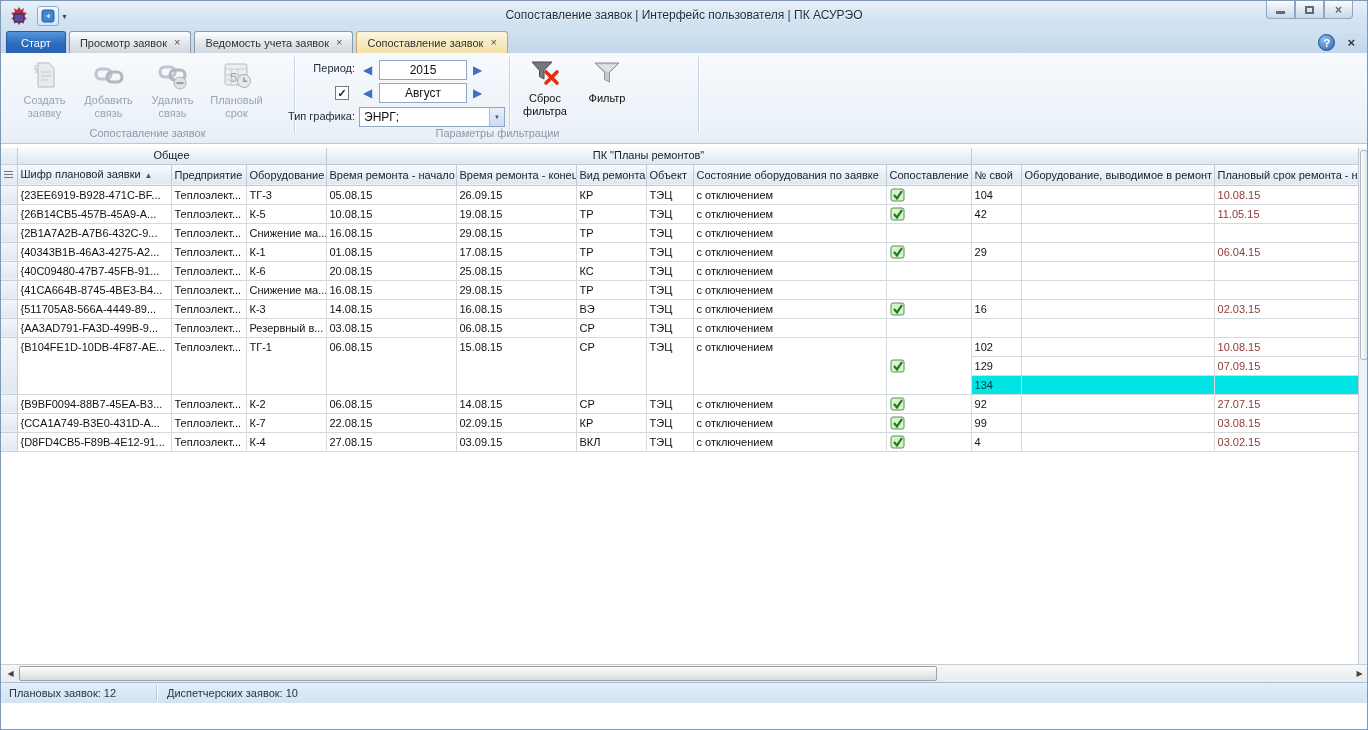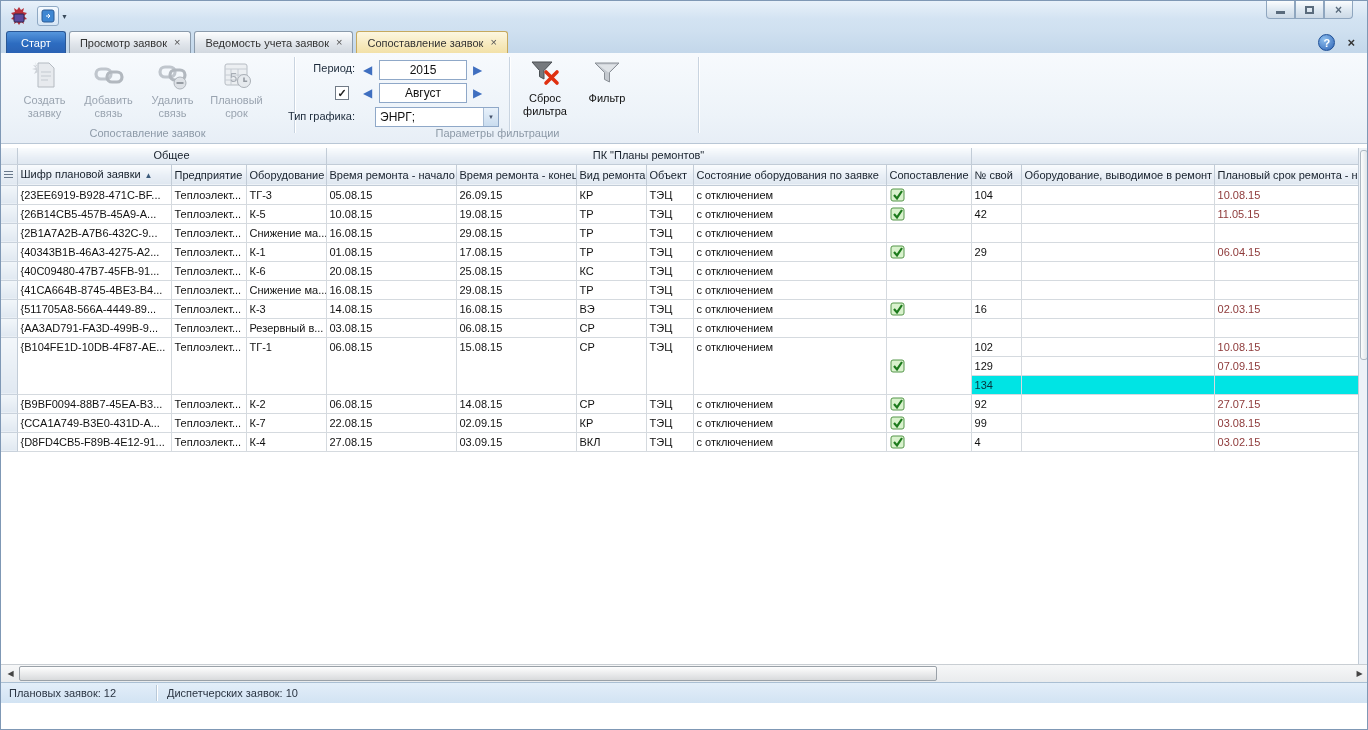--- a/index.html
+++ b/index.html
@@ -128,20 +128,21 @@
     </svg>
     <div class="qat">
       <div class="qat-btn">
         <svg width="16" height="16" viewBox="0 0 16 16">
           <rect x="2" y="2" width="12" height="12" rx="2" fill="#3f87d2" stroke="#2a5a95"></rect>
           <path d="M6 8h4M8 6l2 2-2 2" stroke="#fff" fill="none"></path>
         </svg>
       </div>
       <span class="qat-caret">▼</span>
     </div>
+    <div class="title-text">Сопоставление заявок | Интерфейс пользователя | ПК АСУРЭО</div>
     <div class="winctl">
       <div class="wbtn first">
           <div class="glyph-min"></div>
         </div>
       <div class="wbtn">
           <div class="glyph-max"></div>
         </div>
       <div class="wbtn last">
           <span class="glyph-close">×</span>
         </div>
@@ -223,21 +224,21 @@
       <div class="spin" style="left:64px;top:6px;">◀</div>
       <div class="pinput" style="left:82px;top:5px;">2015</div>
       <div class="spin" style="left:174px;top:6px;">▶</div>
 
       <div class="rib-check" style="left:38px;top:31px;">✓</div>
       <div class="spin" style="left:64px;top:29px;">◀</div>
       <div class="pinput" style="left:82px;top:28px;">Август</div>
       <div class="spin" style="left:174px;top:29px;">▶</div>
 
       <div class="fld-label" style="left:-10px;top:55px;width:68px;">Тип графика:</div>
-      <div class="combo" style="left:62px;top:52px;width:124px;margin-left:16px;">
+      <div class="combo" style="left:62px;top:52px;width:146px;">
         <div class="cval">ЭНРГ;</div>
         <div class="cbtn">▼</div>
       </div>
 
       <div class="gsep" style="left:212px;top:2px;"></div>
 
       <div class="g2-btns">
         <div class="bigbtn">
           <svg class="bicon" viewBox="0 0 32 32">
             <path d="M3 5h20l-8 8.5V22l-4.5-2.4v-6.1z" fill="#75797d" stroke="#4a4f53"></path>

